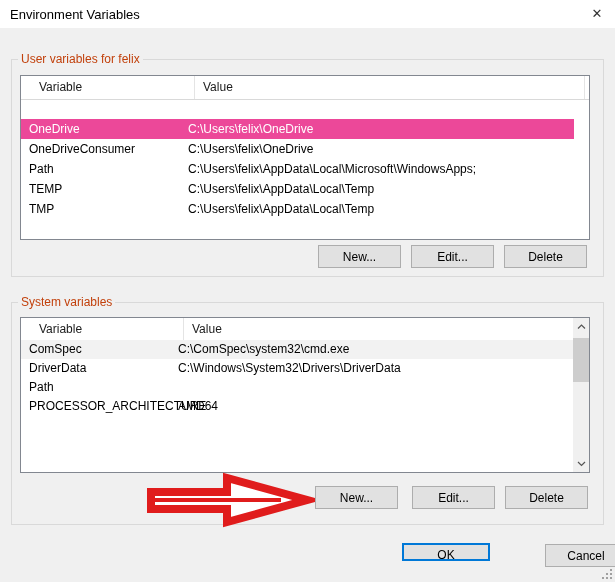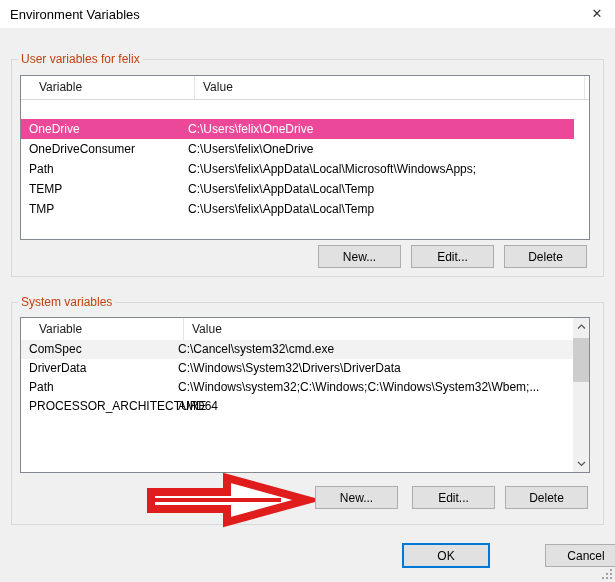--- a/index.html
+++ b/index.html
@@ -45,21 +45,21 @@
   
   .btn{position:absolute;height:23px;background:#e1e1e1;border:1px solid #adadad;
     font-family:"Liberation Sans","DejaVu Sans",sans-serif;font-size:12px;color:#000;
     text-align:center;line-height:20px;padding:0;box-sizing:border-box;}
   #u-new{left:318px;top:245px;width:83px;}
   #u-edit{left:411px;top:245px;width:83px;}
   #u-del{left:504px;top:245px;width:83px;}
   #s-new{left:315px;top:486px;width:83px;}
   #s-edit{left:412px;top:486px;width:83px;}
   #s-del{left:505px;top:486px;width:83px;}
-  #ok{left:402px;top:543px;width:88px;height:25px;border:2px solid #0078d7;line-height:20px;}
+  #ok{left:402px;top:543px;width:88px;height:18px;border:2px solid #0078d7;line-height:20px;}
   #cancel{left:545px;top:544px;width:82px;}
   
   .arrow-svg{position:absolute;left:143px;top:470px;}
   
   .grip{position:absolute;right:2px;bottom:2px;}
 </style>
 </head>
 <body>
 
 <div class="dialog">
@@ -113,29 +113,28 @@
   </div>
 
   <div class="lv" id="lv2">
     <div class="lvheader">
       <div class="hcell hc1">Variable</div>
       <div class="hcell hc2">Value</div>
     </div>
     <div class="rows">
       <div class="lrow hot">
         <span class="cell-var">ComSpec</span>
-        <span class="cell-val">C:\Cancel\system32\cmd.exe</span>
+        <span class="cell-val">C:\ComSpec\system32\cmd.exe</span>
       </div>
       <div class="lrow">
         <span class="cell-var">DriverData</span>
         <span class="cell-val">C:\Windows\System32\Drivers\DriverData</span>
       </div>
       <div class="lrow">
         <span class="cell-var">Path</span>
-        <span class="cell-val">C:\Windows\system32;C:\Windows;C:\Windows\System32\Wbem;...</span>
       </div>
       <div class="lrow">
         <span class="cell-var">PROCESSOR_ARCHITECTURE</span>
         <span class="cell-val">AMD64</span>
       </div>
     </div>
     <div class="sb">
       <div class="sb-btn sb-up">
         <svg width="9" height="6">
           <polyline points="1,4.5 4.5,1 8,4.5" fill="none" stroke="#555" stroke-width="1.2"></polyline>

